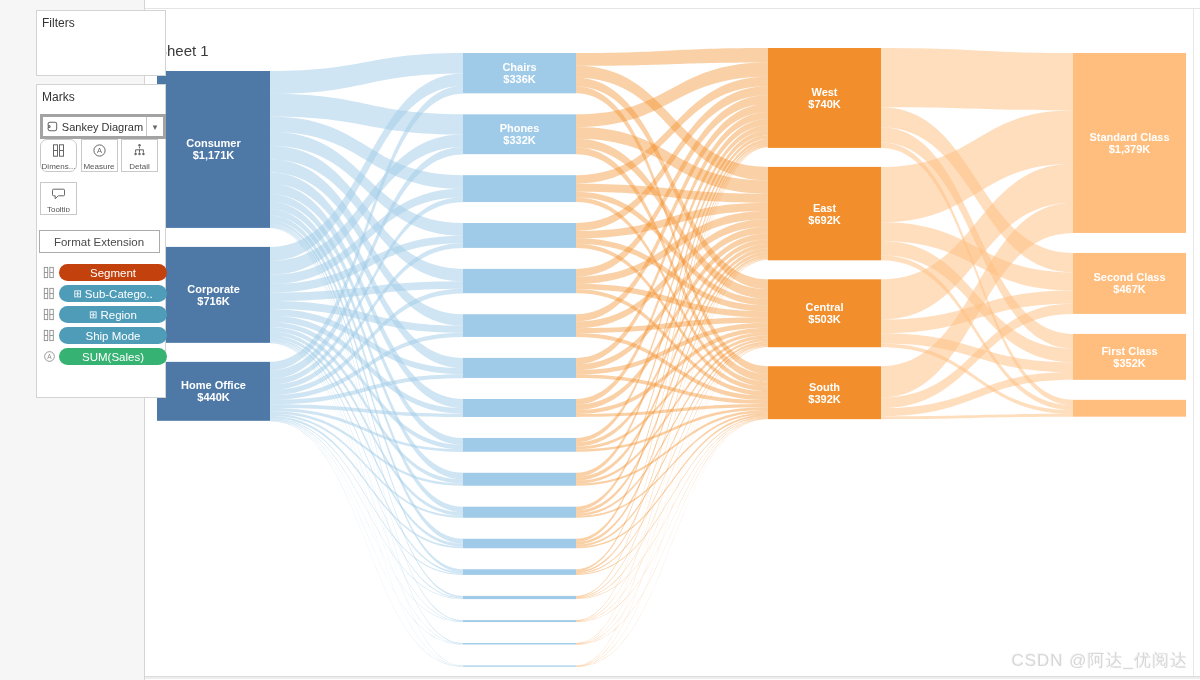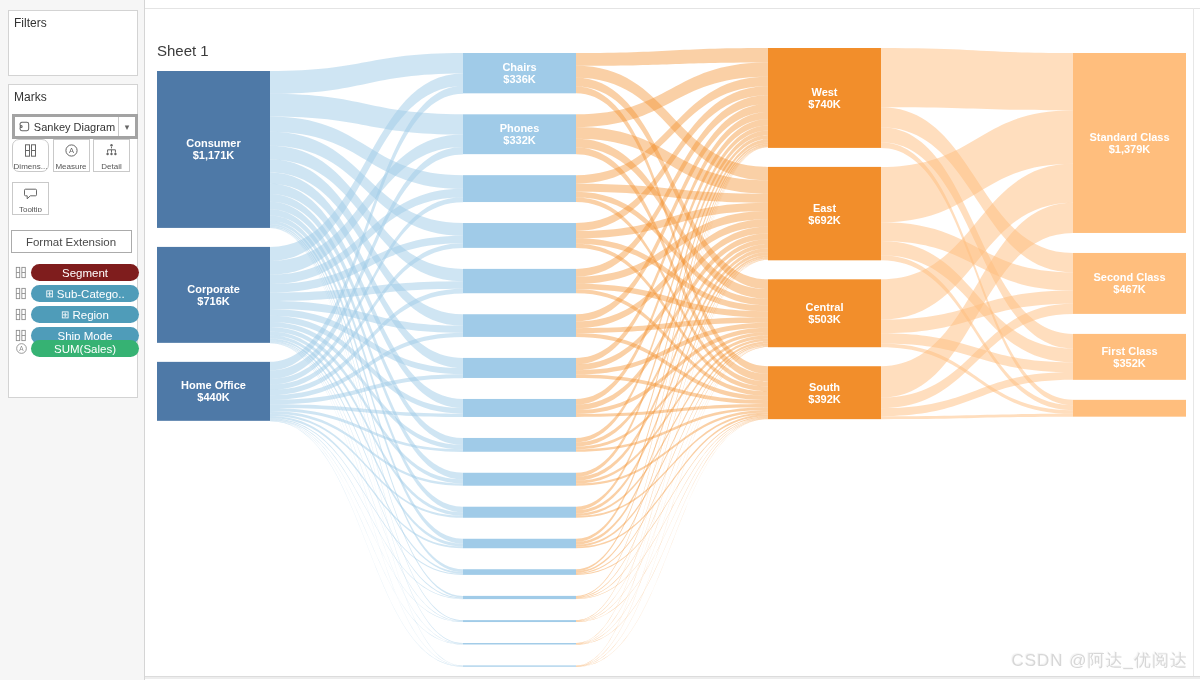--- a/index.html
+++ b/index.html
@@ -20,21 +20,21 @@
   .watermark{
     position:absolute;right:12px;bottom:8px;font-size:17px;color:#d7d7d7;
     text-shadow:1px 1px 1px rgba(255,255,255,.95), -1px -1px 1px rgba(0,0,0,.05);
     letter-spacing:1px;
   }
   
   .sidebar{
     position:absolute;left:0;top:0;width:144px;height:680px;
     background:#f6f6f6;border-right:1px solid #d5d5d5;z-index:5;
   }
-  .card{position:absolute;background:#ffffff;border:1px solid #d3d3d3;}
+  .card{position:absolute;background:#ffffff;border:1px solid #d3d3d3;margin-left:28px;}
   .filters-card{left:8px;top:10px;width:128px;height:64px;}
   .marks-card{left:8px;top:84px;width:128px;height:312px;}
   .card-title{position:absolute;left:5px;top:5px;font-size:12px;color:#333;}
   .mark-dropdown{
     position:absolute;left:3px;top:29px;width:120px;height:19px;
     border:3px solid #a3a3a3;background:#fff;display:flex;align-items:center;
   }
   .mark-dropdown .mt-icon{width:18px;display:flex;justify-content:center;flex:0 0 auto;}
   .mark-dropdown .mt-label{flex:1;font-size:11px;color:#333;text-align:center;padding-right:2px;white-space:nowrap;overflow:hidden;}
   .mark-dropdown .caret{flex:0 0 16px;border-left:1px solid #c9c9c9;height:100%;
@@ -324,21 +324,21 @@
 
     <div class="pill-row" style="top:179px;">
       <span class="pill-icon">
         <svg width="12" height="13" viewBox="0 0 14 15" fill="none" stroke="#8a8a8a" stroke-width="1">
           <rect x="1.5" y="1.5" width="4" height="12"></rect>
             <line x1="1.5" y1="7.5" x2="5.5" y2="7.5"></line>
           <rect x="8" y="1.5" width="4" height="12"></rect>
             <line x1="8" y1="7.5" x2="12" y2="7.5"></line>
         </svg>
       </span>
-      <div class="pill" style="background: #7f1d1d;">
+      <div class="pill" style="background: #c2410c;">
 
         <span>Segment</span>
       </div>
     </div>
 
     <div class="pill-row" style="top:200px;">
       <span class="pill-icon">
         <svg width="12" height="13" viewBox="0 0 14 15" fill="none" stroke="#8a8a8a" stroke-width="1">
           <rect x="1.5" y="1.5" width="4" height="12"></rect>
             <line x1="1.5" y1="7.5" x2="5.5" y2="7.5"></line>
@@ -375,21 +375,21 @@
           <rect x="8" y="1.5" width="4" height="12"></rect>
             <line x1="8" y1="7.5" x2="12" y2="7.5"></line>
         </svg>
       </span>
       <div class="pill" style="background: rgb(79, 156, 185);">
 
         <span>Ship Mode</span>
       </div>
     </div>
 
-    <div class="pill-row" style="top:255px;justify-content:space-between;">
+    <div class="pill-row" style="top:263px;justify-content:space-between;">
       <span class="pill-icon">
         <svg width="13" height="13" viewBox="0 0 15 15" fill="none">
           <circle cx="7.5" cy="7.5" r="5.6" stroke="#8a8a8a" stroke-width="1"></circle>
           <text x="7.5" y="10.2" text-anchor="middle" font-size="7.5" fill="#8a8a8a" font-family="Liberation Sans, sans-serif">A</text>
         </svg>
       </span>
       <div class="pill" style="background: rgb(54, 178, 115);">
 
         <span>SUM(Sales)</span>
       </div>

